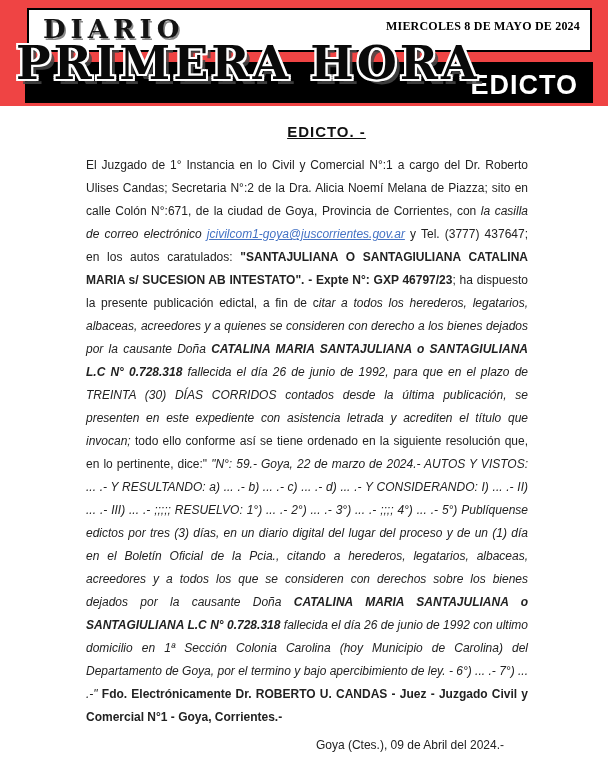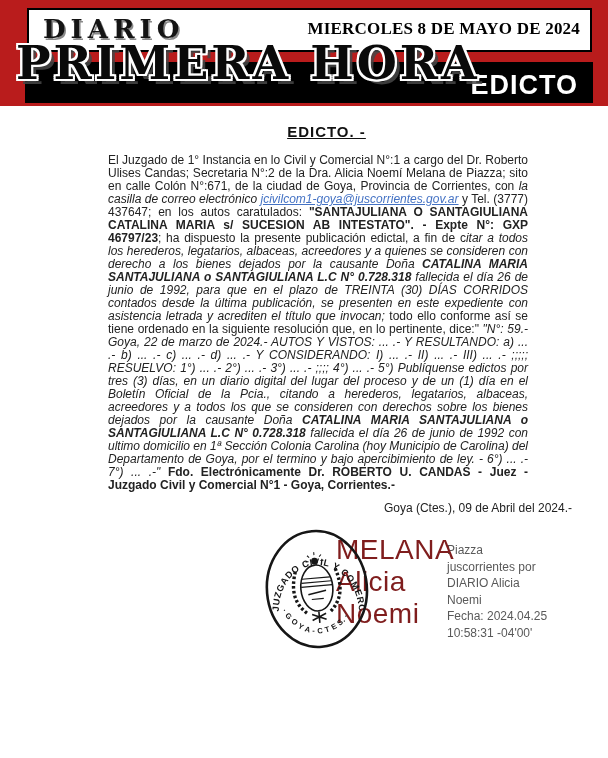--- a/index.html
+++ b/index.html
@@ -4,35 +4,35 @@
 <style>
   * { margin:0; padding:0; box-sizing:border-box; }
   html,body { background:#e8e8e8; }
   .page {
     position:relative; width:608px; height:758px; margin:0 auto;
     background:#ffffff; overflow:hidden;
     font-family:"Liberation Sans", sans-serif; color:#1f1f1f;
   }
 
   
-  .masthead { position:relative; height:106px; background:#b91c1c; }
+  .masthead { position:relative; height:106px; background:#ef4444; }
   .mast-box {
     position:absolute; left:27px; top:8px; right:16px; height:44px;
     background:#fff; border:2px solid #000;
   }
   .brand-top {
     position:absolute; left:14px; top:4px;
     font-family:"DejaVu Serif", serif; font-weight:bold;
     font-size:26px; letter-spacing:5px; color:#141414;
     text-shadow:1.5px 1.5px 0 #8a8a8a;
   }
   .mast-date {
     position:absolute; right:10px; top:9px;
     font-family:"Liberation Serif", serif; font-weight:bold;
-    font-size:17px; color:#000; letter-spacing:0.2px;margin-left:9px;
+    font-size:12px; color:#000; letter-spacing:0.2px;margin-left:9px;
   }
   .mast-band {
     position:absolute; left:25px; top:62px; right:15px; height:41px;
     background:#000;
   }
   .brand-main {
     position:absolute; left:16px; top:36px; z-index:3;
     font-family:"DejaVu Serif", serif; font-weight:bold;
     font-size:46px; letter-spacing:3px; color:#0a0a0a; white-space:nowrap;
     text-shadow:
@@ -46,30 +46,30 @@
     font-size:27px; letter-spacing:1px; color:#fff;
   }
 
   
   .edict-title {
     margin-top:17px; text-align:center;
     font-size:15px; font-weight:bold; letter-spacing:1px;
     text-decoration:underline; color:#111;padding-left:45px;
   }
   .edict-body {
-    margin-top:14px; padding:0 80px 0 108px;
-    font-size:12px; line-height:13px; text-align:justify; color:#222;
+    margin-top:14px; padding:0 80px 0 86px;
+    font-size:12px; line-height:23px; text-align:justify; color:#222;
   }
   .seg-regular { }
   .seg-bold { font-weight:bold; }
   .seg-italic { font-style:italic; }
   .seg-bolditalic { font-weight:bold; font-style:italic; }
   .seg-link { font-style:italic; text-decoration:underline; cursor:pointer; }
   .place-date {
-    margin-top:9px; padding-right:36px; text-align:right;
+    margin-top:9px; padding-right:104px; text-align:right;
     font-size:12px; color:#222;
   }
 
   
   .signature { position:relative; height:150px; margin-top:11px; }
   .seal { position:absolute; left:264px; top:2px; transform:rotate(-5deg); z-index:2; }
   .signer-name {
     position:absolute; left:336px; top:8px; z-index:1;
     font-size:28px; line-height:32px; color:#7f1d1d; letter-spacing:0.5px;
   }

